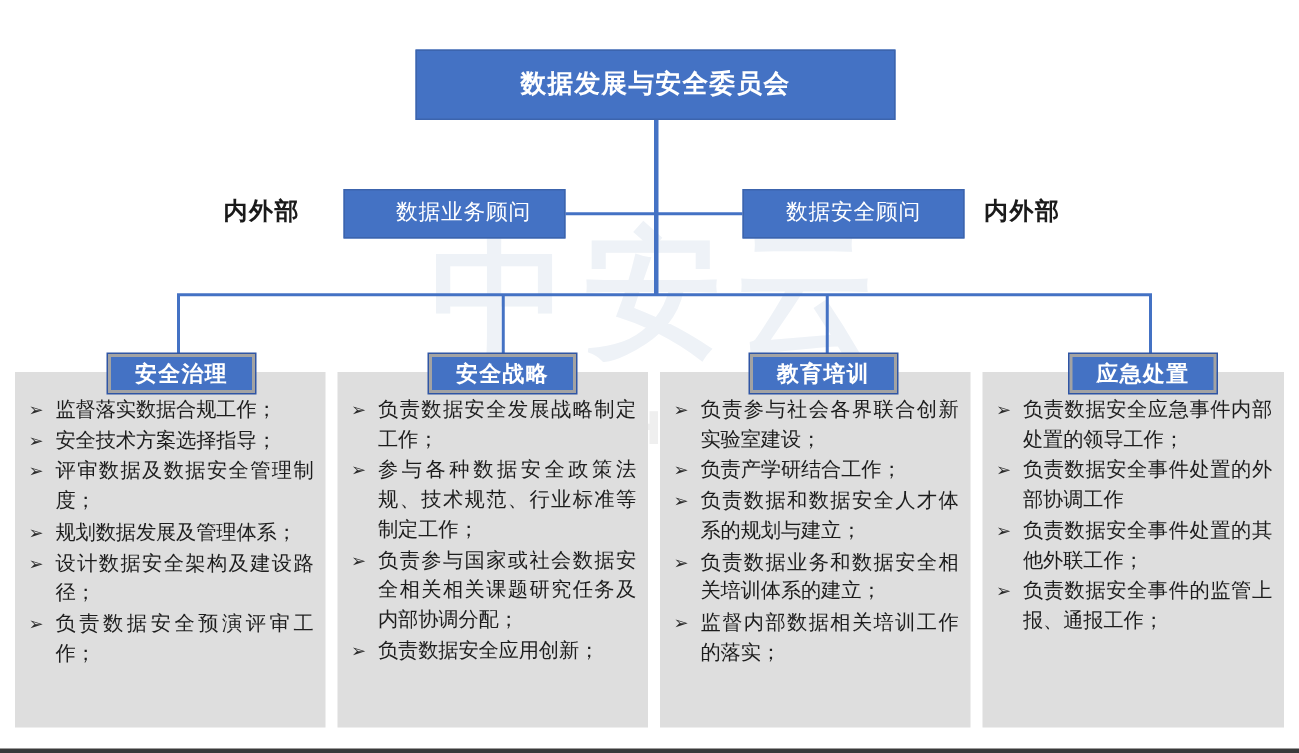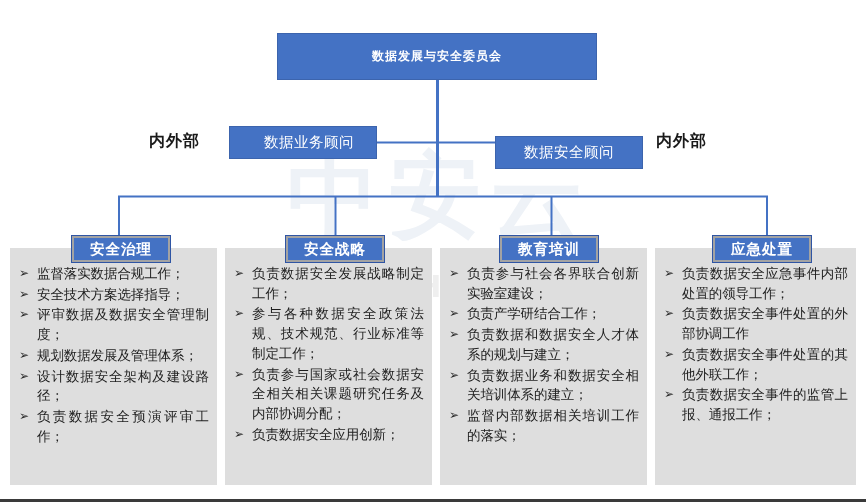--- a/index.html
+++ b/index.html
@@ -82,35 +82,35 @@
     justify-content: center;
     text-align: center;
     line-height: 1.15;
   }
 
   #committee-box {
     left: 277px;
     top: 33px;
     width: 320px;
     height: 47px;
-    font-size: 12px;
+    font-size: 17px;
     font-weight: 700;
     letter-spacing: 1px;
   }
 
   .advisor-box {
     top: 126px;
     width: 148px;
     height: 33px;
     font-size: 14.5px;
     font-weight: 400;
     letter-spacing: 0.5px;
   }
   #advisor-business { left: 229px; padding-left: 12px; }
-  #advisor-security { left: 495px; margin-top: 10px; }
+  #advisor-security { left: 495px; }
 
   .side-label {
     position: absolute;
     top: 131px;
     z-index: 3;
     font-size: 16px;
     font-weight: 700;
     color: #1a1a1a;
     letter-spacing: 1px;
     white-space: nowrap;

